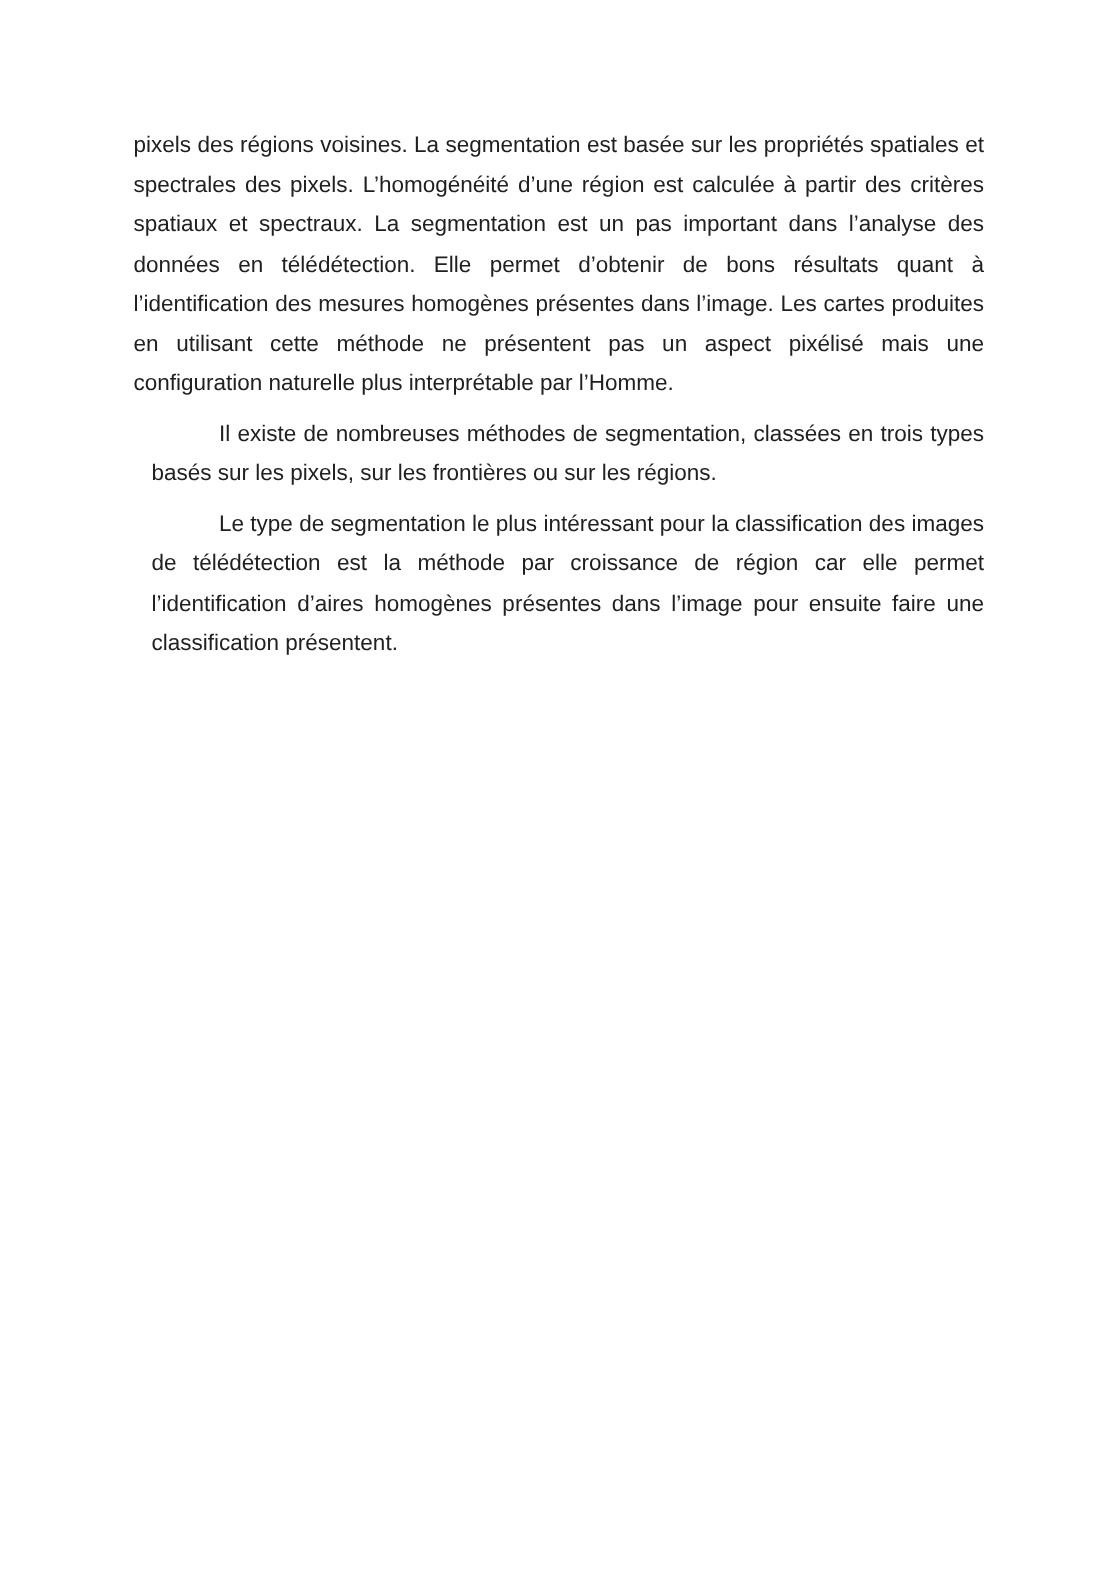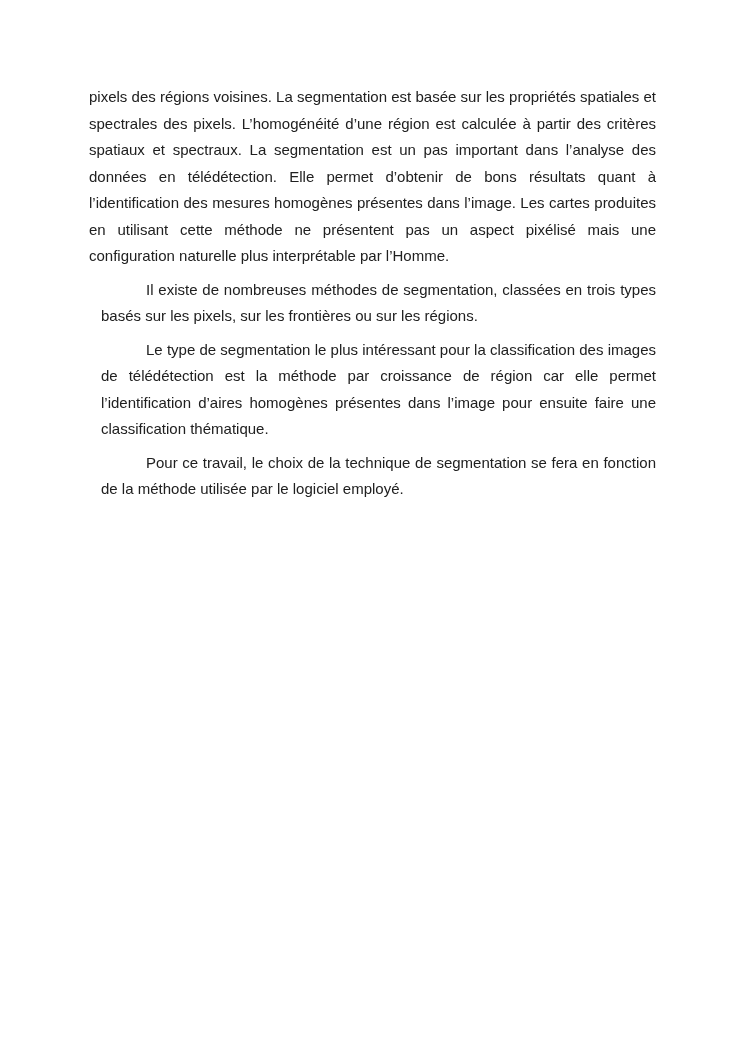--- a/index.html
+++ b/index.html
@@ -46,19 +46,18 @@
     }
   </style>
 </head>
 <body>
 
 <div class="page">
 
   <div class="content">
     <p>pixels des régions voisines. La segmentation est basée sur les propriétés spatiales et spectrales des pixels. L’homogénéité d’une région est calculée à partir des critères spatiaux et spectraux. La segmentation est un pas important dans l’analyse des données en télédétection. Elle permet d’obtenir de bons résultats quant à l’identification des mesures homogènes présentes dans l’image. Les cartes produites en utilisant cette méthode ne présentent pas un aspect pixélisé mais une configuration naturelle plus interprétable par l’Homme.</p>
     <p class="indented">Il existe de nombreuses méthodes de segmentation, classées en trois types basés sur les pixels, sur les frontières ou sur les régions.</p>
-    <p class="indented">Le type de segmentation le plus intéressant pour la classification des images de télédétection est la méthode par croissance de région car elle permet l’identification d’aires homogènes présentes dans l’image pour ensuite faire une classification thématique.</p>
-    <p class="indented">Pour ce travail, le choix de la technique de segmentation se fera en fonction de la méthode utilisée par le logiciel employé.</p>
+    <p class="indented">Le type de segmentation le plus intéressant pour la classification des images de télédétection est la méthode par croissance de région car elle permet l’identification d’aires homogènes présentes dans l’image pour ensuite faire une classification présentent.</p>
   </div>
 
   <div class="footer">~ XVIII ~</div>
 
 </div>
 
 </body></html>

